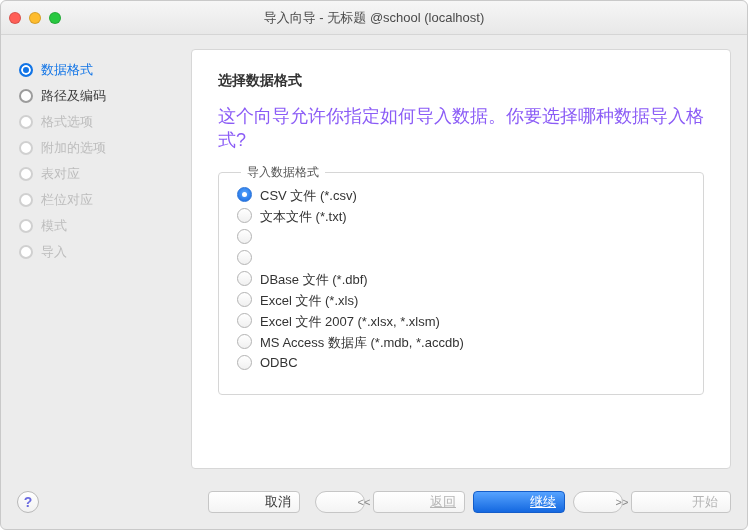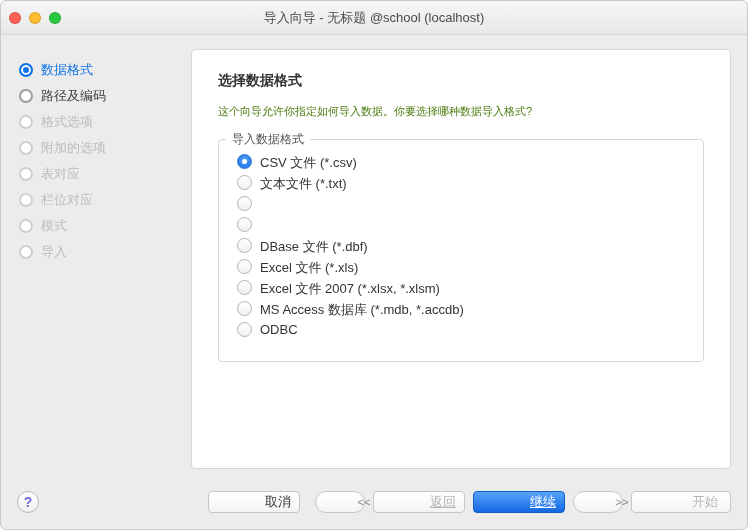--- a/index.html
+++ b/index.html
@@ -84,31 +84,31 @@
     border: 1px solid #d7d7d7;
     border-radius: 4px;
     padding: 22px 26px;
     margin-top: 14px;
     overflow: hidden;
   }
   .main h2 {
     font-size: 14px; font-weight: 600; margin-bottom: 14px;
   }
   .main .desc {
-    font-size: 11px; color: #4d7c0f; margin-bottom: 20px;
+    font-size: 18px; color: #8b5cf6; margin-bottom: 20px;
   }
   .fieldset {
     border: 1px solid #d6d6d6;
     border-radius: 4px;
     padding: 14px 18px 18px 18px;
     position: relative;
   }
   .fieldset .legend {
     position: absolute;
-    top: -9px; left: 7px;
+    top: -9px; left: 22px;
     background: #fff; padding: 0 6px;
     font-size: 12px; color: #555;
   }
   .radio-row {
     display: flex; align-items: flex-start; height: 21px;
   }
   .radio {
     width: 15px; height: 15px; border-radius: 50%;
     border: 1px solid #b3b3b3;
     margin-right: 8px;

